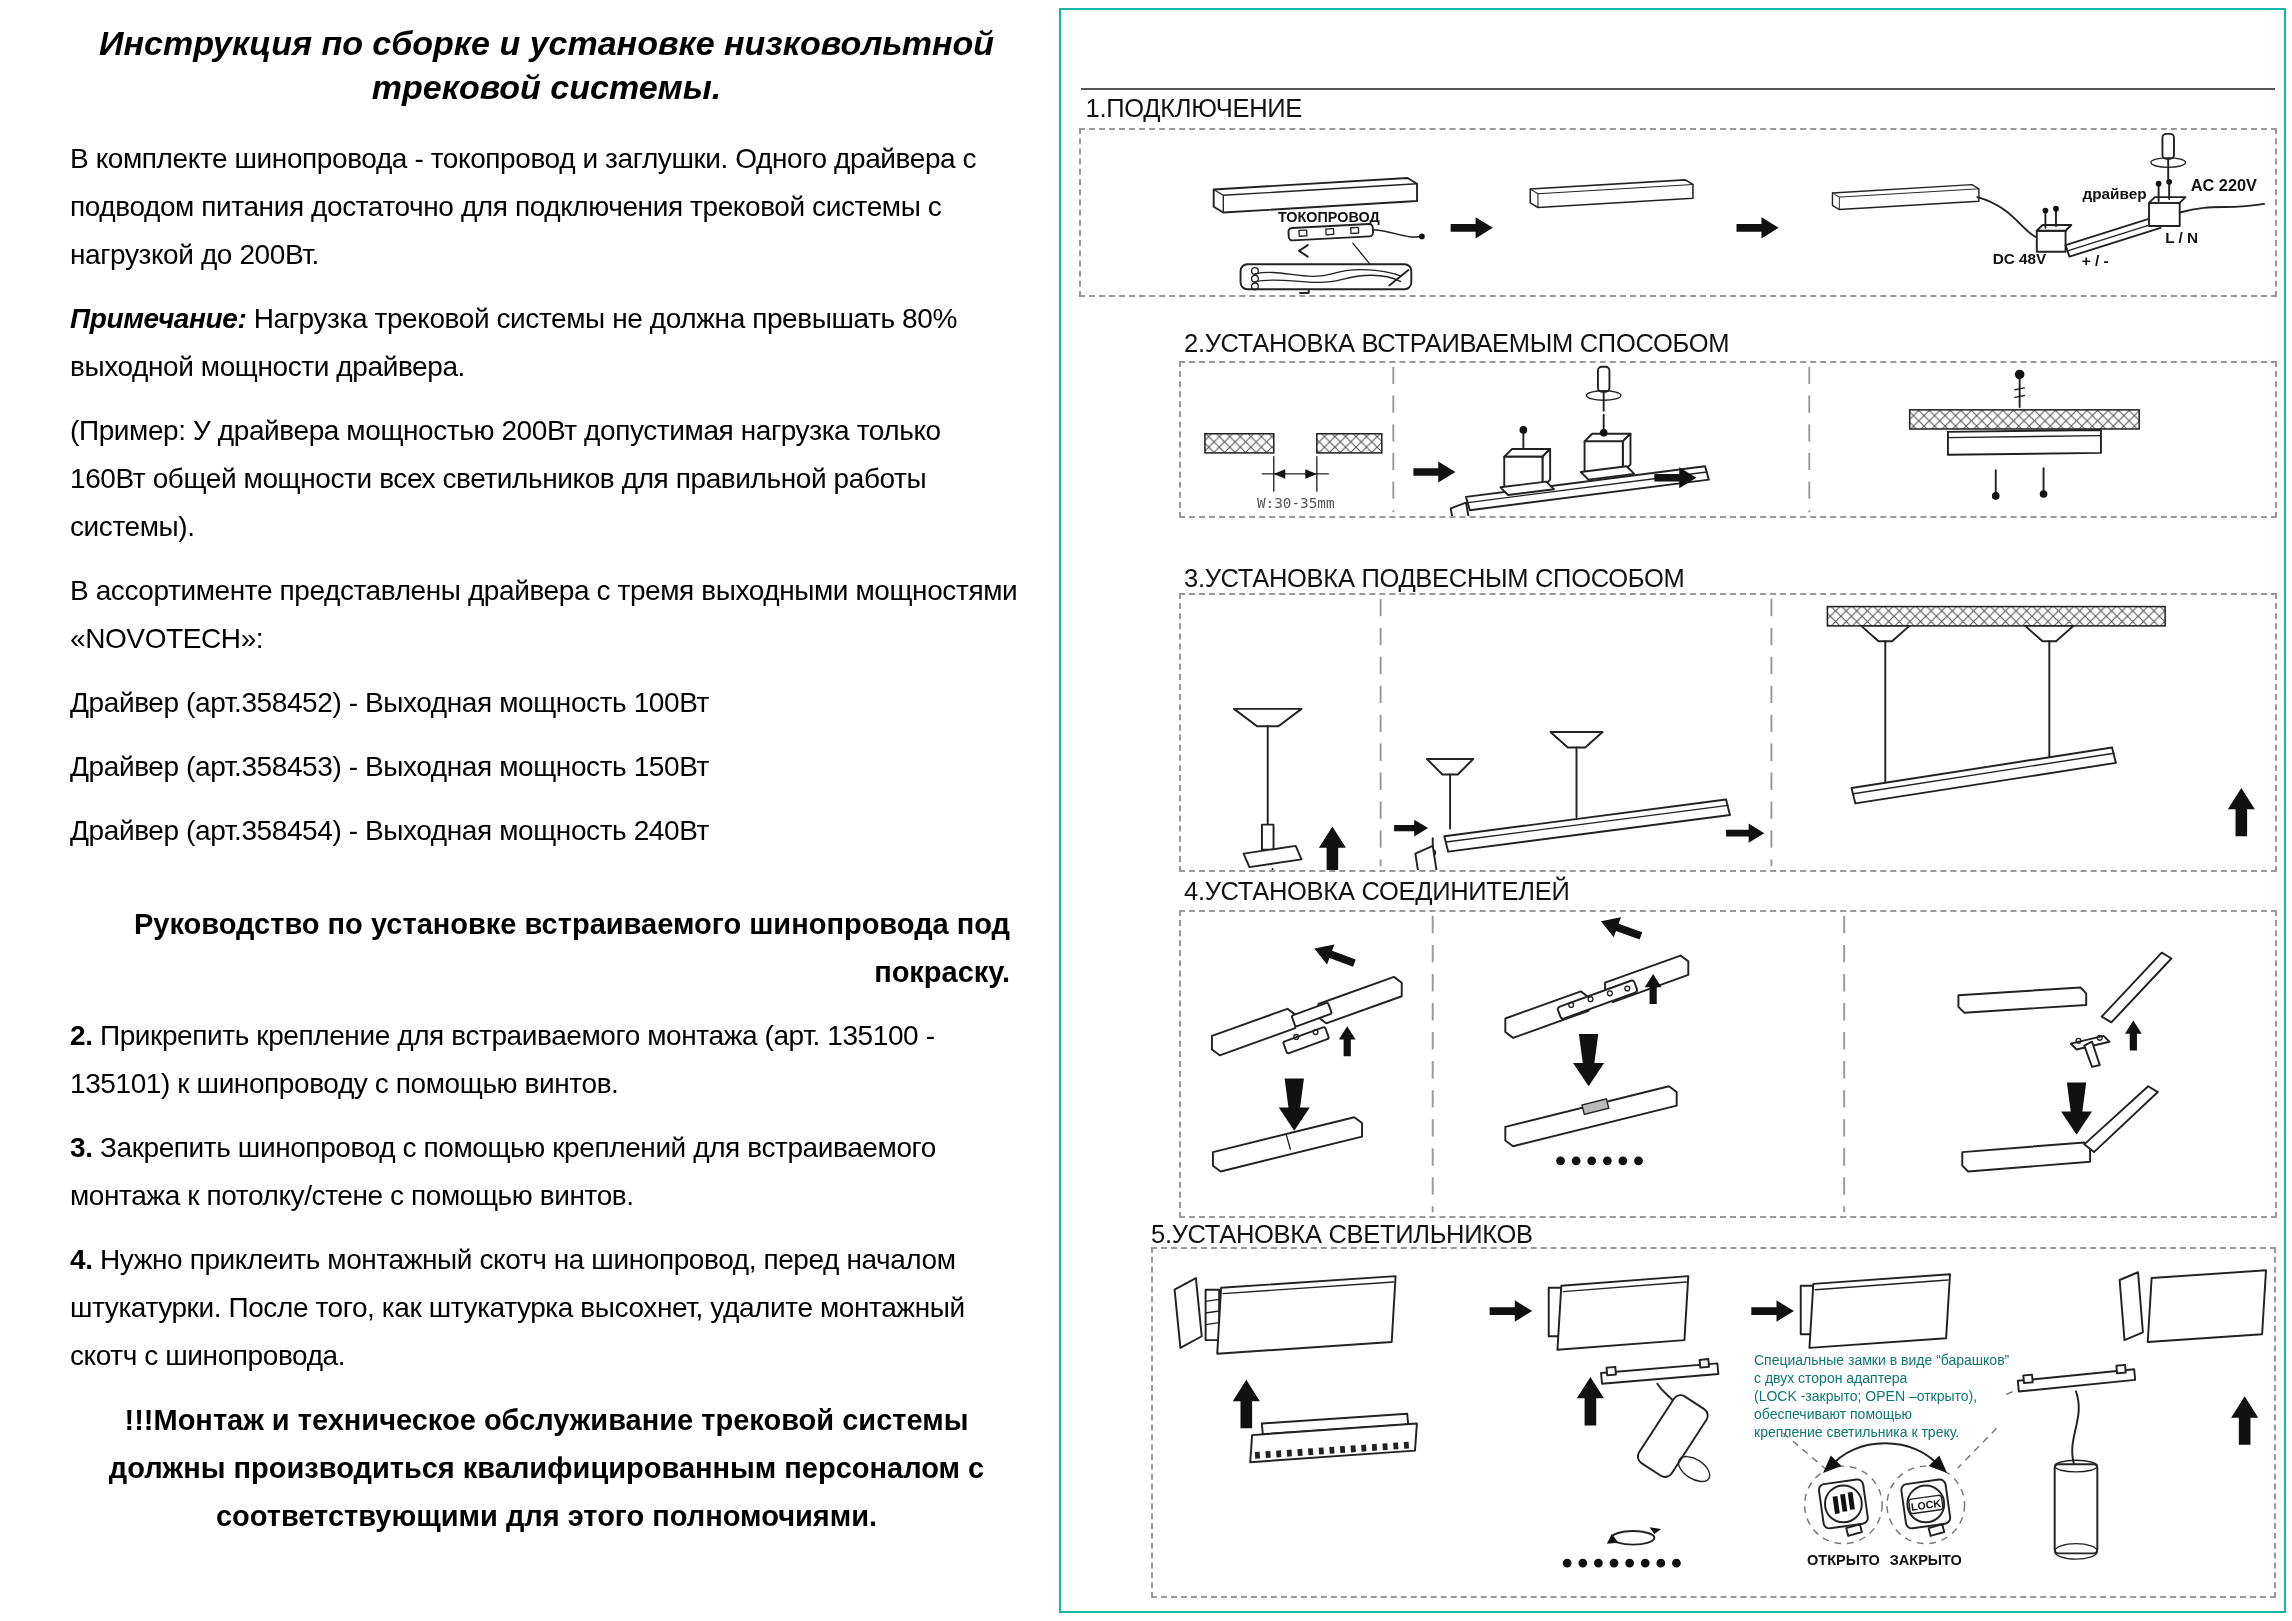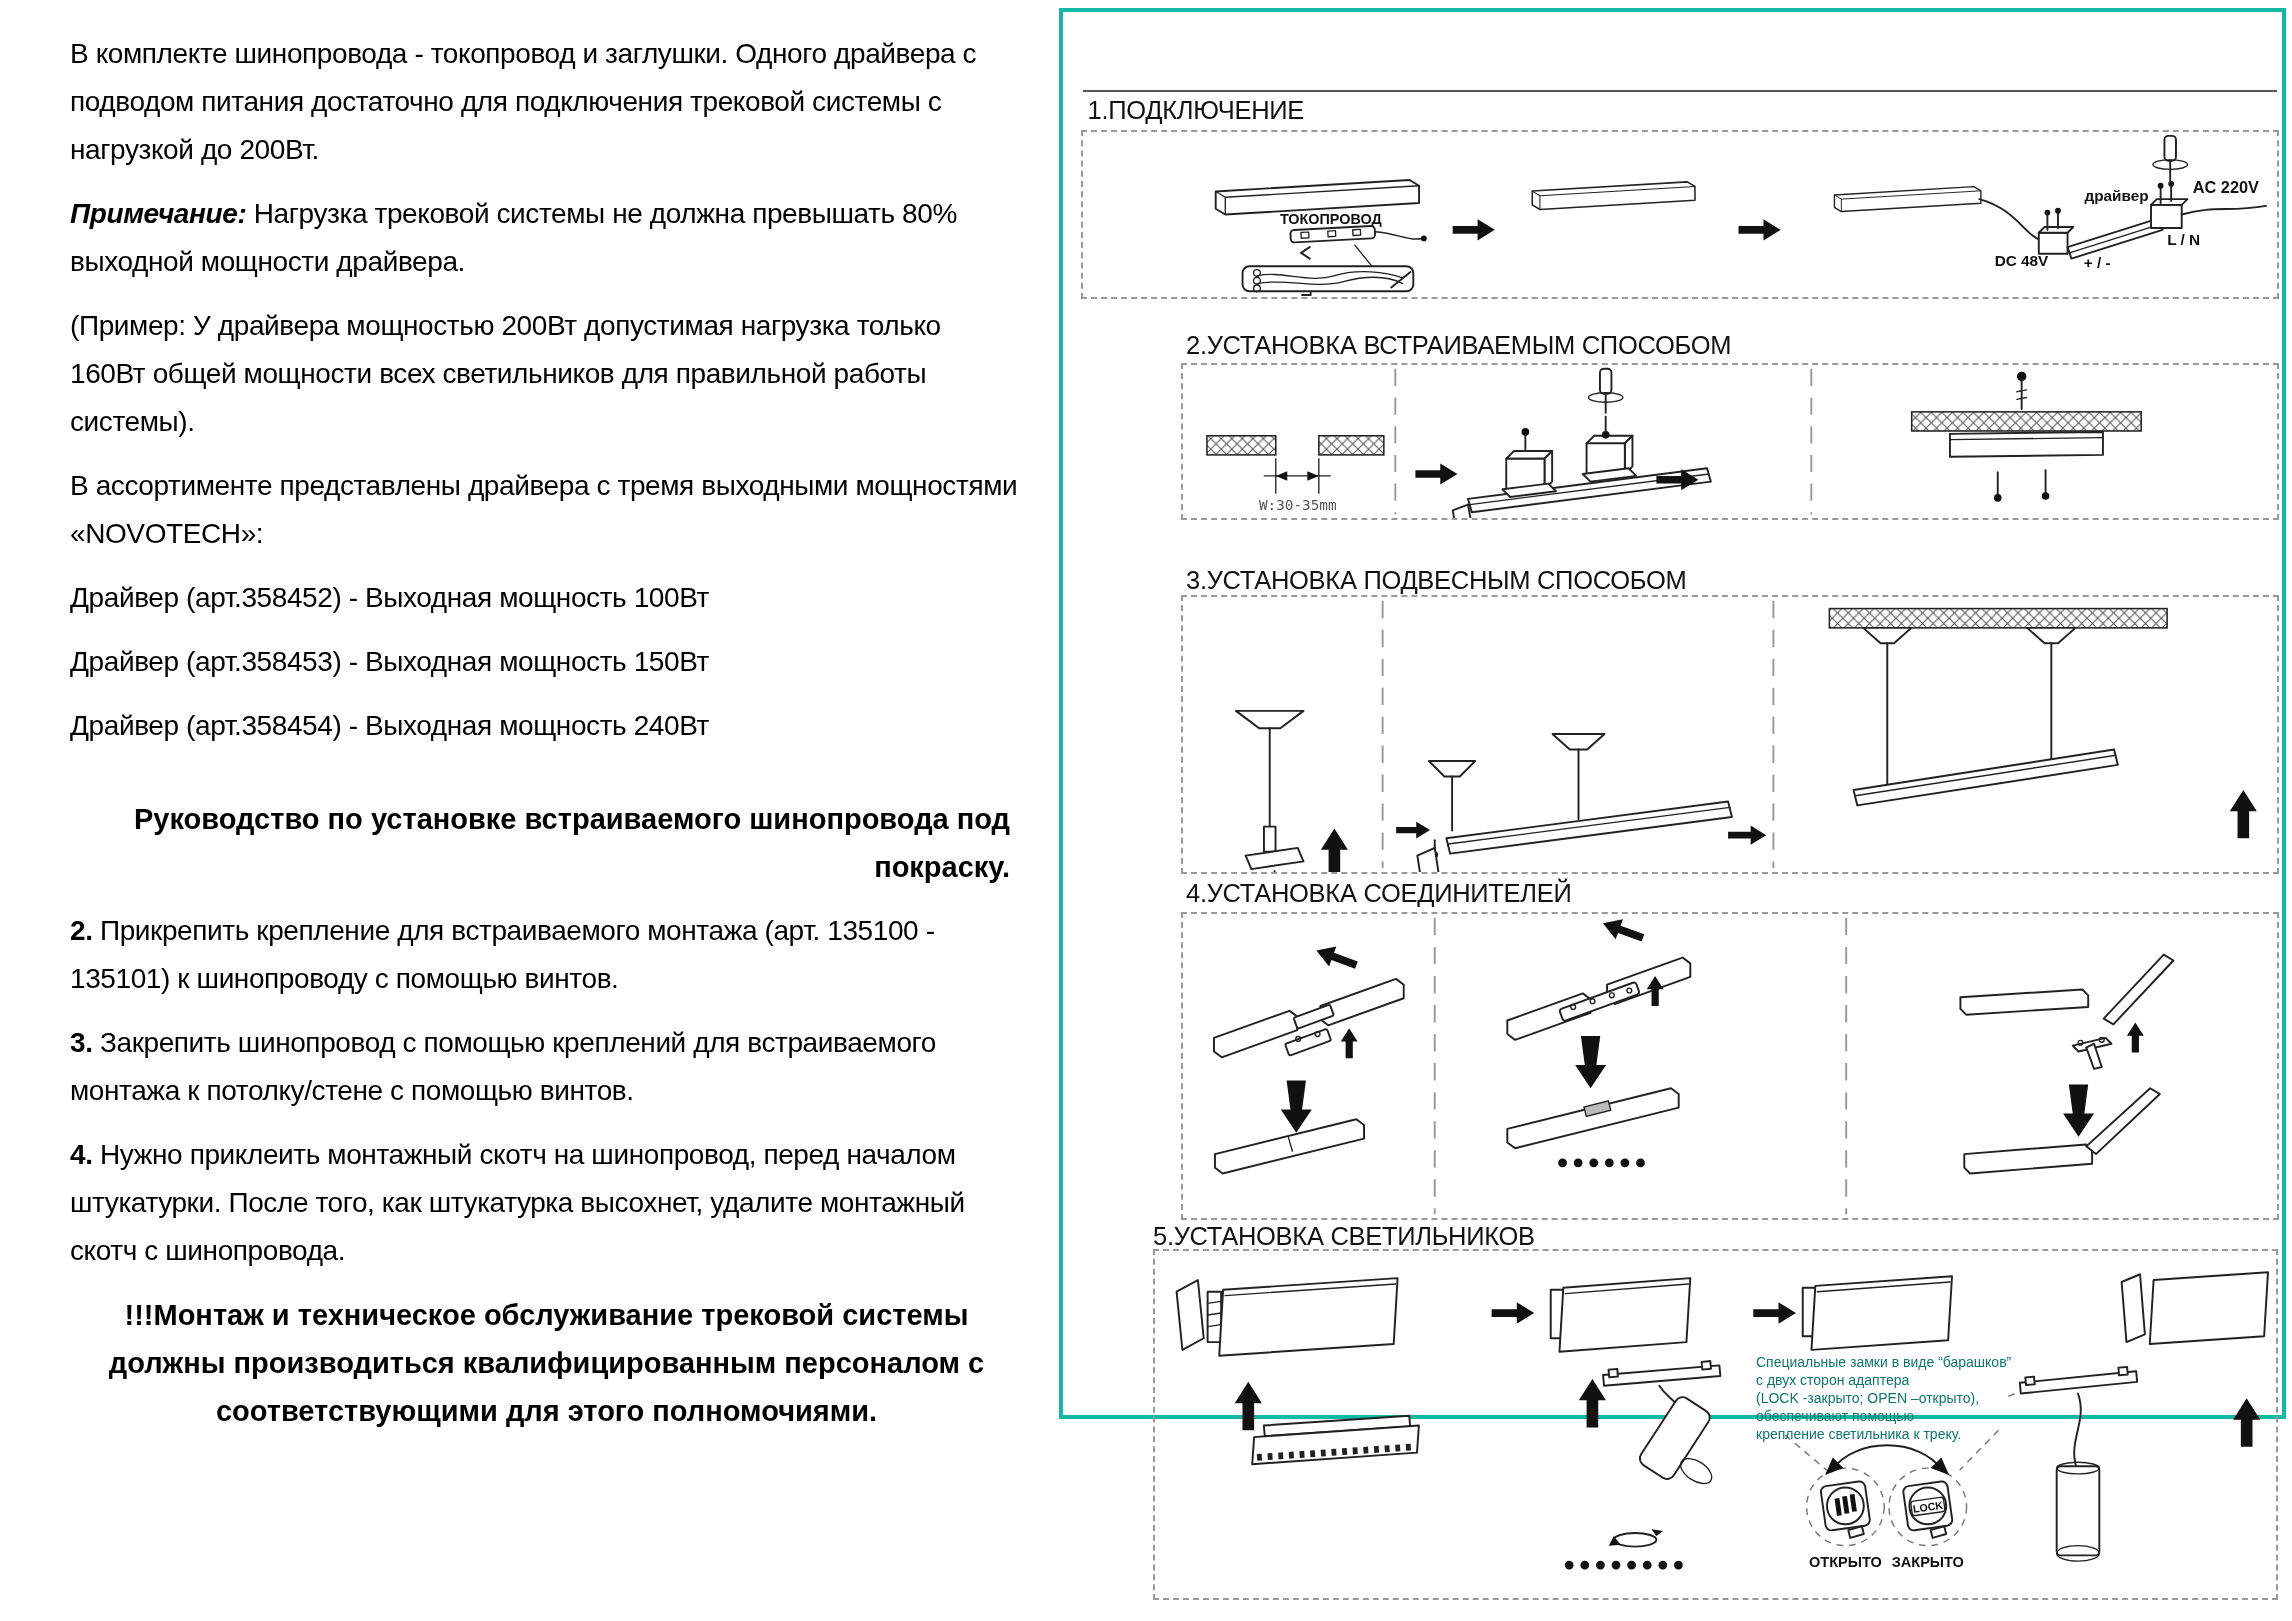--- a/index.html
+++ b/index.html
@@ -6,22 +6,22 @@
   .page{position:relative;width:2293px;height:1621px;background:#fff;overflow:hidden;
         font-family:"Liberation Sans",sans-serif;color:#000}
   .left-col{position:absolute;left:54px;top:13.7px;width:985px}
   .doc-title{font-size:34px;line-height:44px;font-weight:bold;font-style:italic;
              text-align:center;margin:7.8px 27.4px 25.5px}
   .body-text{font-size:28px;line-height:48px;margin:16px;letter-spacing:-0.4px}
   .bi{font-style:italic;font-weight:bold}
   .step-num{font-weight:bold}
   .guide-heading{font-size:29px;line-height:48px;font-weight:bold;text-align:right;margin:45px 29px 0}
   .warning{font-size:29px;line-height:48px;font-weight:bold;text-align:center;margin:0 44px}
-  .panel{position:absolute;left:1059px;top:7.8px;width:1227px;height:1411px;
-         border:4px solid #14b8a6;box-sizing:border-box;background:#fff}
+  .panel{position:absolute;left:1059px;top:7.8px;width:1227px;height:1605px;
+         border:2px solid #14b8a6;box-sizing:border-box;background:#fff}
   .top-rule{position:absolute;left:19.6px;width:1194px;top:78px;border-top:2px solid #555}
   .sec-title{position:absolute;font-size:25.5px;color:#111;letter-spacing:-0.3px;white-space:nowrap}
   .dash-box{position:absolute;border:2px dashed #999;box-sizing:border-box}
   .dash-box svg{display:block;width:100%;height:100%}
   .note-block{position:absolute;left:693px;top:1341px;width:267px;text-align:left;
               font-size:14px;line-height:18px;font-weight:normal;color:#0f766e}
   svg text{font-family:"Liberation Sans",sans-serif}
   .ln{fill:none;stroke:#222;stroke-width:2;stroke-linejoin:round;stroke-linecap:round}
   .thin{stroke-width:1.4}
   .fw{fill:#fff;stroke:#222;stroke-width:2;stroke-linejoin:round}
@@ -53,20 +53,21 @@
         <path class="fw" d="M0,12 L202,0 L212,6 L212,24 L10,36 L0,30 Z"></path>
         <path class="ln thin" d="M0,12 L10,18 L212,6 M10,18 L10,36"></path>
       </symbol>
       <pattern id="hatch" width="11" height="11" patternUnits="userSpaceOnUse">
         <path d="M0,11 L11,0 M0,0 L11,11" stroke="#555" stroke-width="1.1" fill="none"></path>
       </pattern>
     </defs>
   </svg>
 
   <div class="left-col">
+    <h1 class="doc-title">Инструкция по сборке и установке низковольтной трековой системы.</h1>
 
     <p class="body-text">В комплекте шинопровода - токопровод и заглушки. Одного драйвера с подводом питания достаточно для подключения трековой системы с нагрузкой до 200Вт.</p>
 
     <p class="body-text"><span class="bi">Примечание:</span> <span>Нагрузка трековой системы не должна превышать 80% выходной мощности драйвера.</span></p>
 
     <p class="body-text">(Пример: У драйвера мощностью 200Вт допустимая нагрузка только 160Вт общей мощности всех светильников для правильной работы системы).</p>
 
     <p class="body-text">В ассортименте представлены драйвера с тремя выходными мощностями «NOVOTECH»:</p>
 
     <p class="body-text">Драйвер (арт.358452) - Выходная мощность 100Вт</p>

